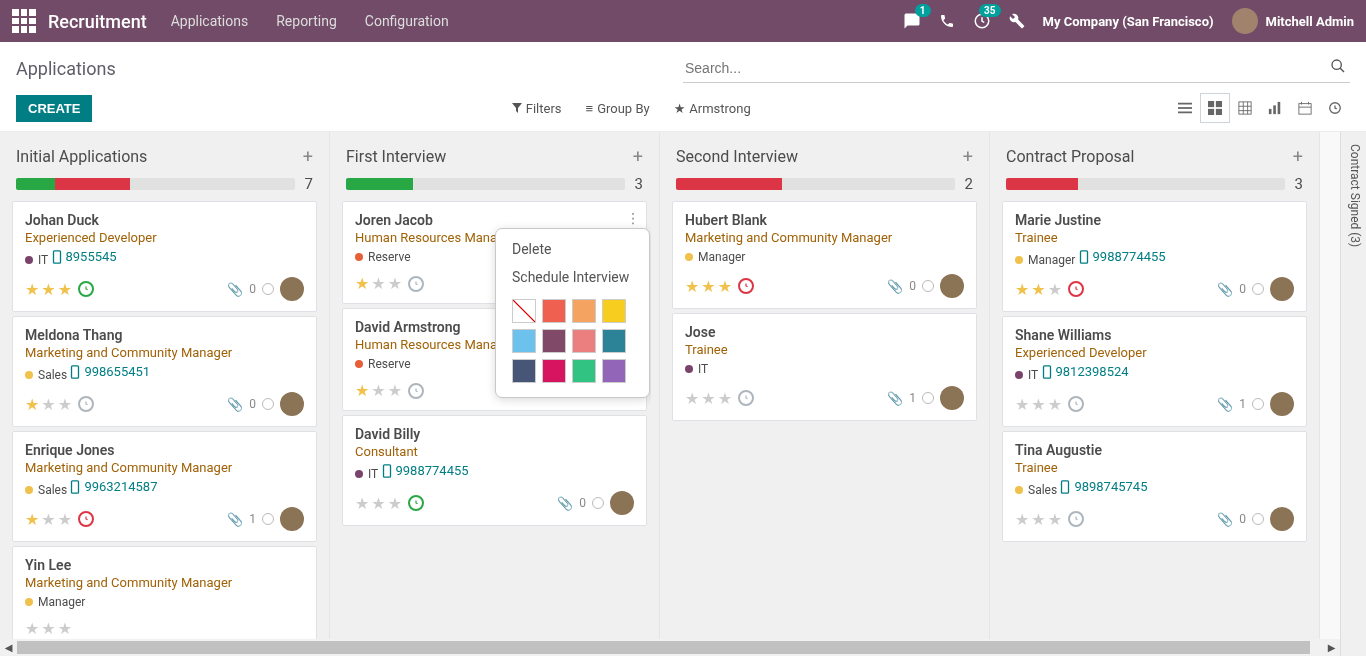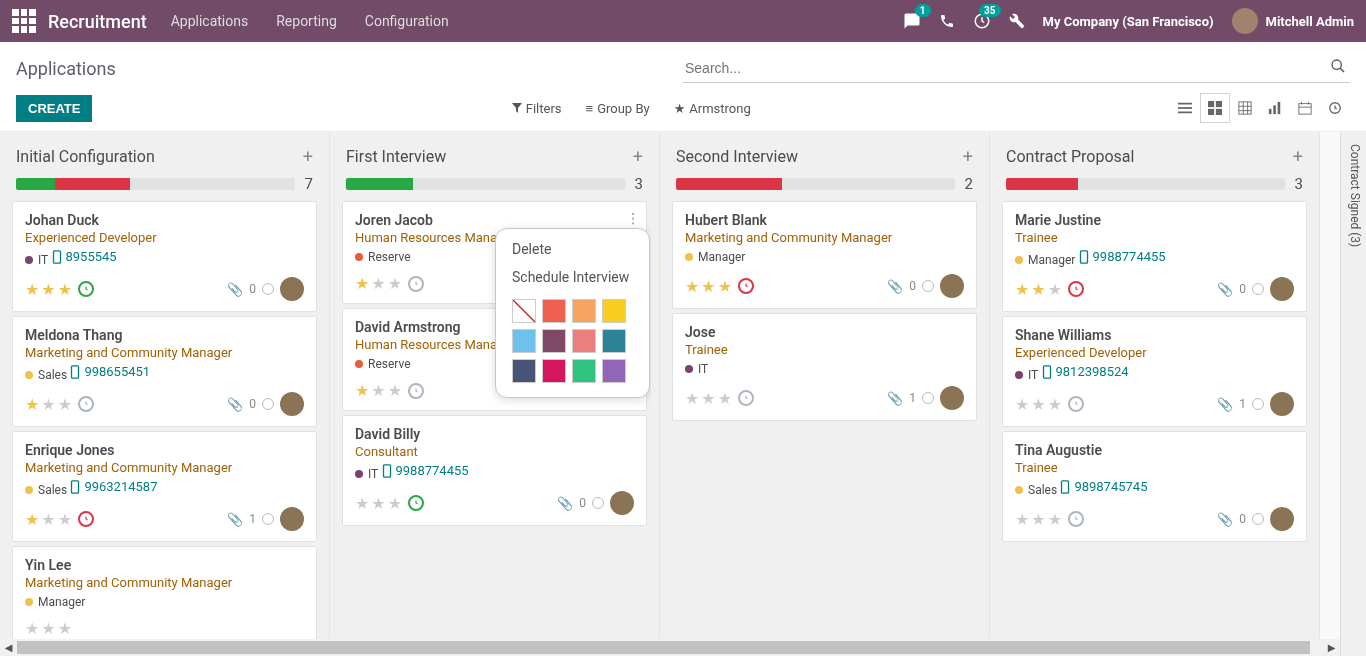--- a/index.html
+++ b/index.html
@@ -57,21 +57,21 @@
 .activity.green { border-color: #28a745; color: #28a745; }
 .activity.red { border-color: #dc3545; color: #dc3545; }
 .activity.grey { border-color: #adb5bd; color: #adb5bd; }
 .card-right { margin-left: auto; display: flex; align-items: center; gap: 6px; font-size: 12px; color: #888; }
 .card-right .clip { font-size: 13px; }
 .state-dot { width: 12px; height: 12px; border: 1px solid #bbb; border-radius: 50%; }
 .avatar-sm { width: 24px; height: 24px; border-radius: 50%; background: #8b7355; }
 
 .card-menu-btn { position: absolute; top: 8px; right: 6px; cursor: pointer; color: #888; font-size: 14px; }
 
-.dropdown { position: absolute; background: #fff; border: 1px solid #c8c8c8; box-shadow: 0 2px 10px rgba(0,0,0,0.15); z-index: 100; border-radius: 12px; padding: 6px 0; }
+.dropdown { position: absolute; background: #fff; border: 1px solid #c8c8c8; box-shadow: 0 2px 10px rgba(0,0,0,0.15); z-index: 100; border-radius: 7px; padding: 6px 0; }
 .dd-item { padding: 6px 16px; cursor: pointer; color: #555; font-size: 14px; }
 .color-grid { display: grid; grid-template-columns: repeat(4, 24px); gap: 6px; padding: 8px 16px; }
 .color-sw { width: 24px; height: 24px; border: 1px solid #ccc; cursor: pointer; }
 .color-sw.none { background: linear-gradient(to top right, #fff 47%, #d00 49%, #d00 51%, #fff 53%); }
 
 .side-tab { position: absolute; right: 0; top: 0; width: 26px; background: #f0f0f0; border-left: 1px solid #ddd; height: 100%; writing-mode: vertical-rl; text-orientation: mixed; padding: 12px 4px; font-size: 12px; color: #555; }
 
 .scrollbar-horizontal { position: absolute; bottom: 0; left: 0; right: 26px; height: 17px; background: #f1f1f1; }
 .scrollbar-horizontal .thumb { position: absolute; top: 2px; left: 17px; right: 30px; height: 13px; background: #c1c1c1; }
 .scrollbar-horizontal .arrow { position: absolute; top: 0; width: 17px; height: 17px; display: flex; align-items: center; justify-content: center; color: #555; font-size: 10px; }
@@ -206,21 +206,21 @@
             <path d="M8 5v3l2 1"></path>
           </svg>
         </div>
     </div>
   </div>
 </div>
 
 <div class="kanban-wrap" id="kanban">
     <div class="kanban-col">
     <div class="col-header">
-      <div class="col-title">Initial Configuration</div>
+      <div class="col-title">Initial Applications</div>
       <div class="col-plus">+</div>
     </div>
     <div class="col-bar">
       <div class="progress">
           <div class="seg-green" style="width:14%"></div>
           <div class="seg-red" style="width:27%"></div>
         </div>
       <div class="col-count">7</div>
     </div>
     <div class="col-cards">

